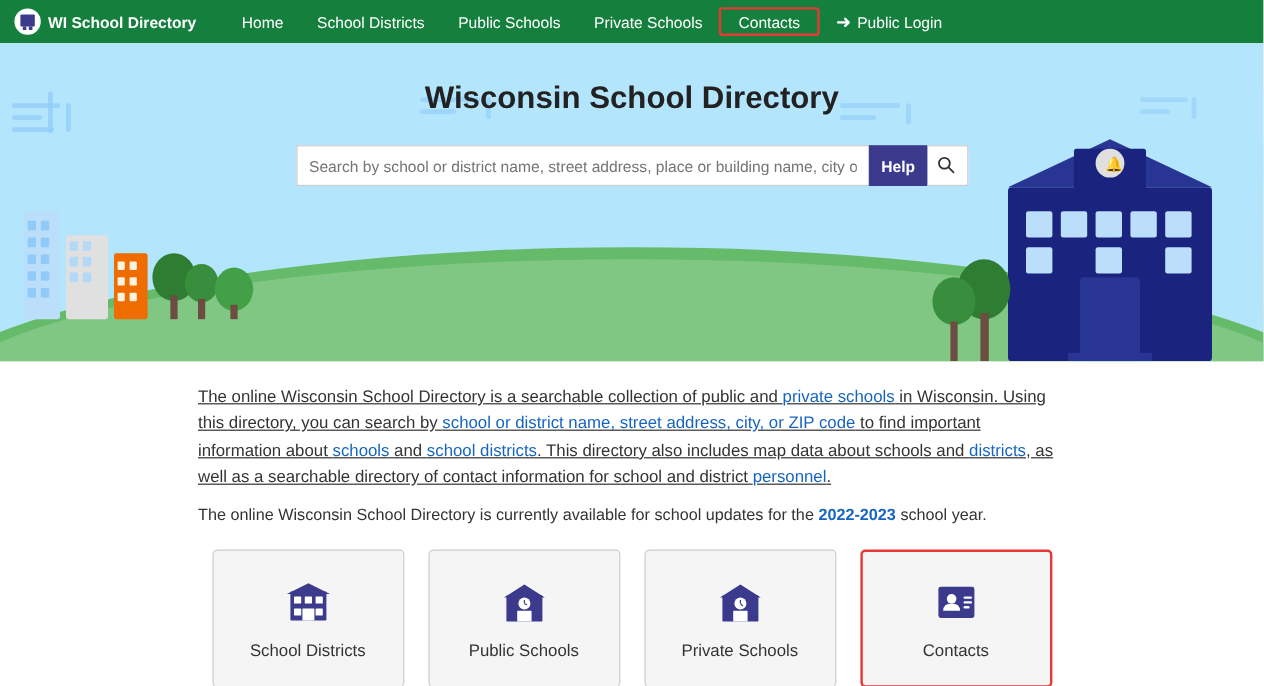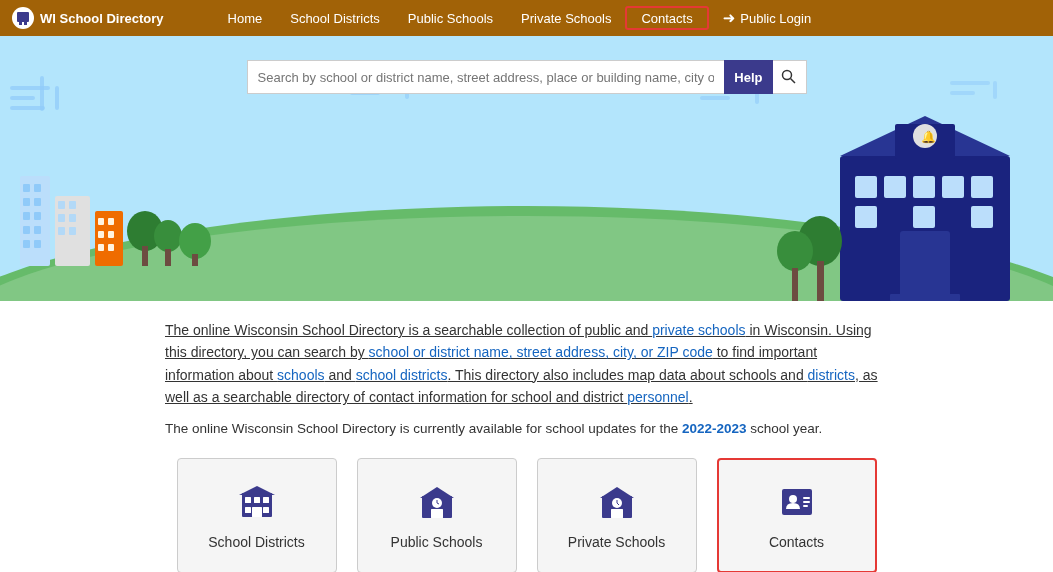--- a/index.html
+++ b/index.html
@@ -1,25 +1,24 @@
 <!DOCTYPE html>
 <html><head>
   <meta charset="utf-8">
   <style>
     * { margin: 0; padding: 0; box-sizing: border-box; }
     body { font-family: Arial, sans-serif; font-size: 14px; background: #fff; width: 1053px; }
 
     
     nav {
-      background: #a16207;
+      background: #15803d;
       display: flex;
       align-items: center;
       height: 36px;
       padding: 0 12px;
-      gap: 26px;
     }
     .nav-logo {
       display: flex;
       align-items: center;
       color: #fff;
       font-weight: bold;
       font-size: 13px;
       margin-right: 24px;
       gap: 6px;
     }
@@ -279,20 +278,21 @@
     <rect x="900" y="195" width="50" height="70" rx="3" fill="#283593"></rect>
 
     <rect x="890" y="258" width="70" height="7" rx="1" fill="#283593"></rect>
 
     <ellipse cx="820" cy="205" rx="22" ry="25" fill="#2e7d32"></ellipse>
     <rect x="817" y="225" width="7" height="40" fill="#6d4c41"></rect>
     <ellipse cx="795" cy="215" rx="18" ry="20" fill="#388e3c"></ellipse>
     <rect x="792" y="232" width="6" height="33" fill="#6d4c41"></rect>
   </svg>
 
+  <div class="hero-title">Wisconsin School Directory</div>
   <div class="hero-search-row">
     <input class="hero-search-input" type="text" placeholder="Search by school or district name, street address, place or building name, city or ZIP" style="">
     <button class="hero-help-btn">Help</button>
     <button class="hero-search-btn">
       <svg width="16" height="16" viewBox="0 0 16 16">
         <circle cx="6" cy="6" r="4.5" stroke="#333" stroke-width="1.5" fill="none"></circle>
         <line x1="9.5" y1="9.5" x2="14" y2="14" stroke="#333" stroke-width="1.5"></line>
       </svg>
     </button>
   </div>

